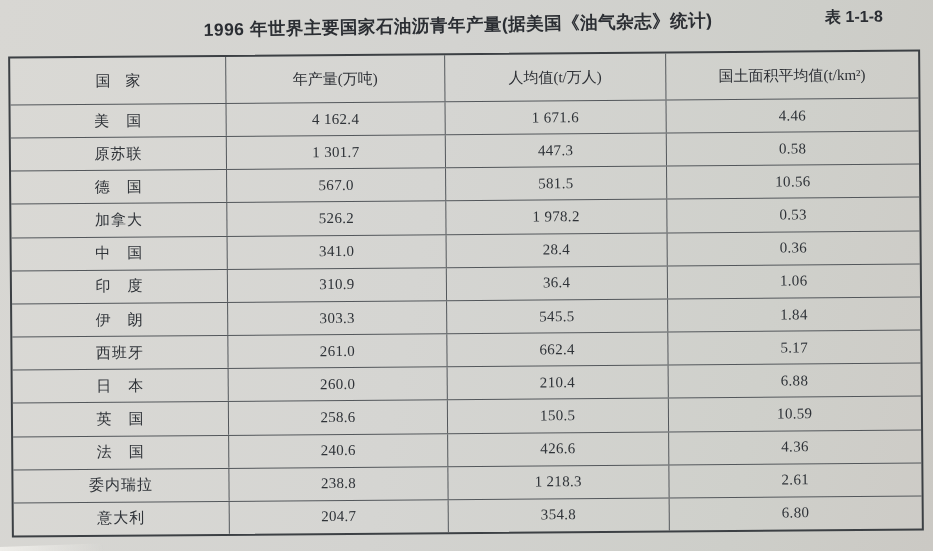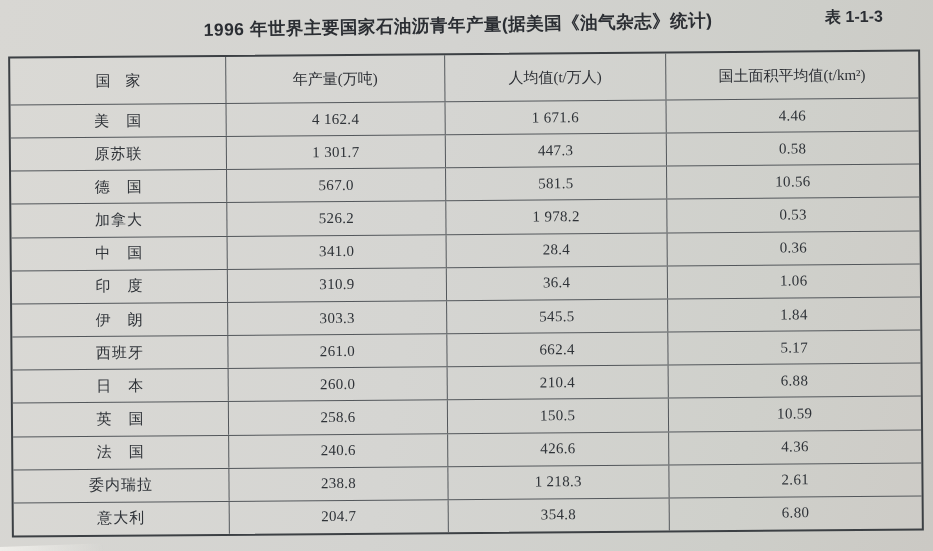--- a/index.html
+++ b/index.html
@@ -50,21 +50,21 @@
     background:linear-gradient(to right,#f0efeb,rgba(240,239,235,0));
     transform:rotate(-2deg) translate(-6px,4px);
   }
 </style>
 </head>
 <body>
 
 <div id="scan">
 
   <div class="page-title">1996 年世界主要国家石油沥青年产量(据美国《油气杂志》统计)</div>
-  <div class="table-label">表 1-1-3</div>
+  <div class="table-label">表 1-1-8</div>
 
   <div class="doc-table">
 
     <div class="tr header">
       <div class="td c1">国　家</div>
       <div class="td c2">年产量(万吨)</div>
       <div class="td c3">人均值(t/万人)</div>
       <div class="td c4">国土面积平均值(t/km²)</div>
     </div>
 

